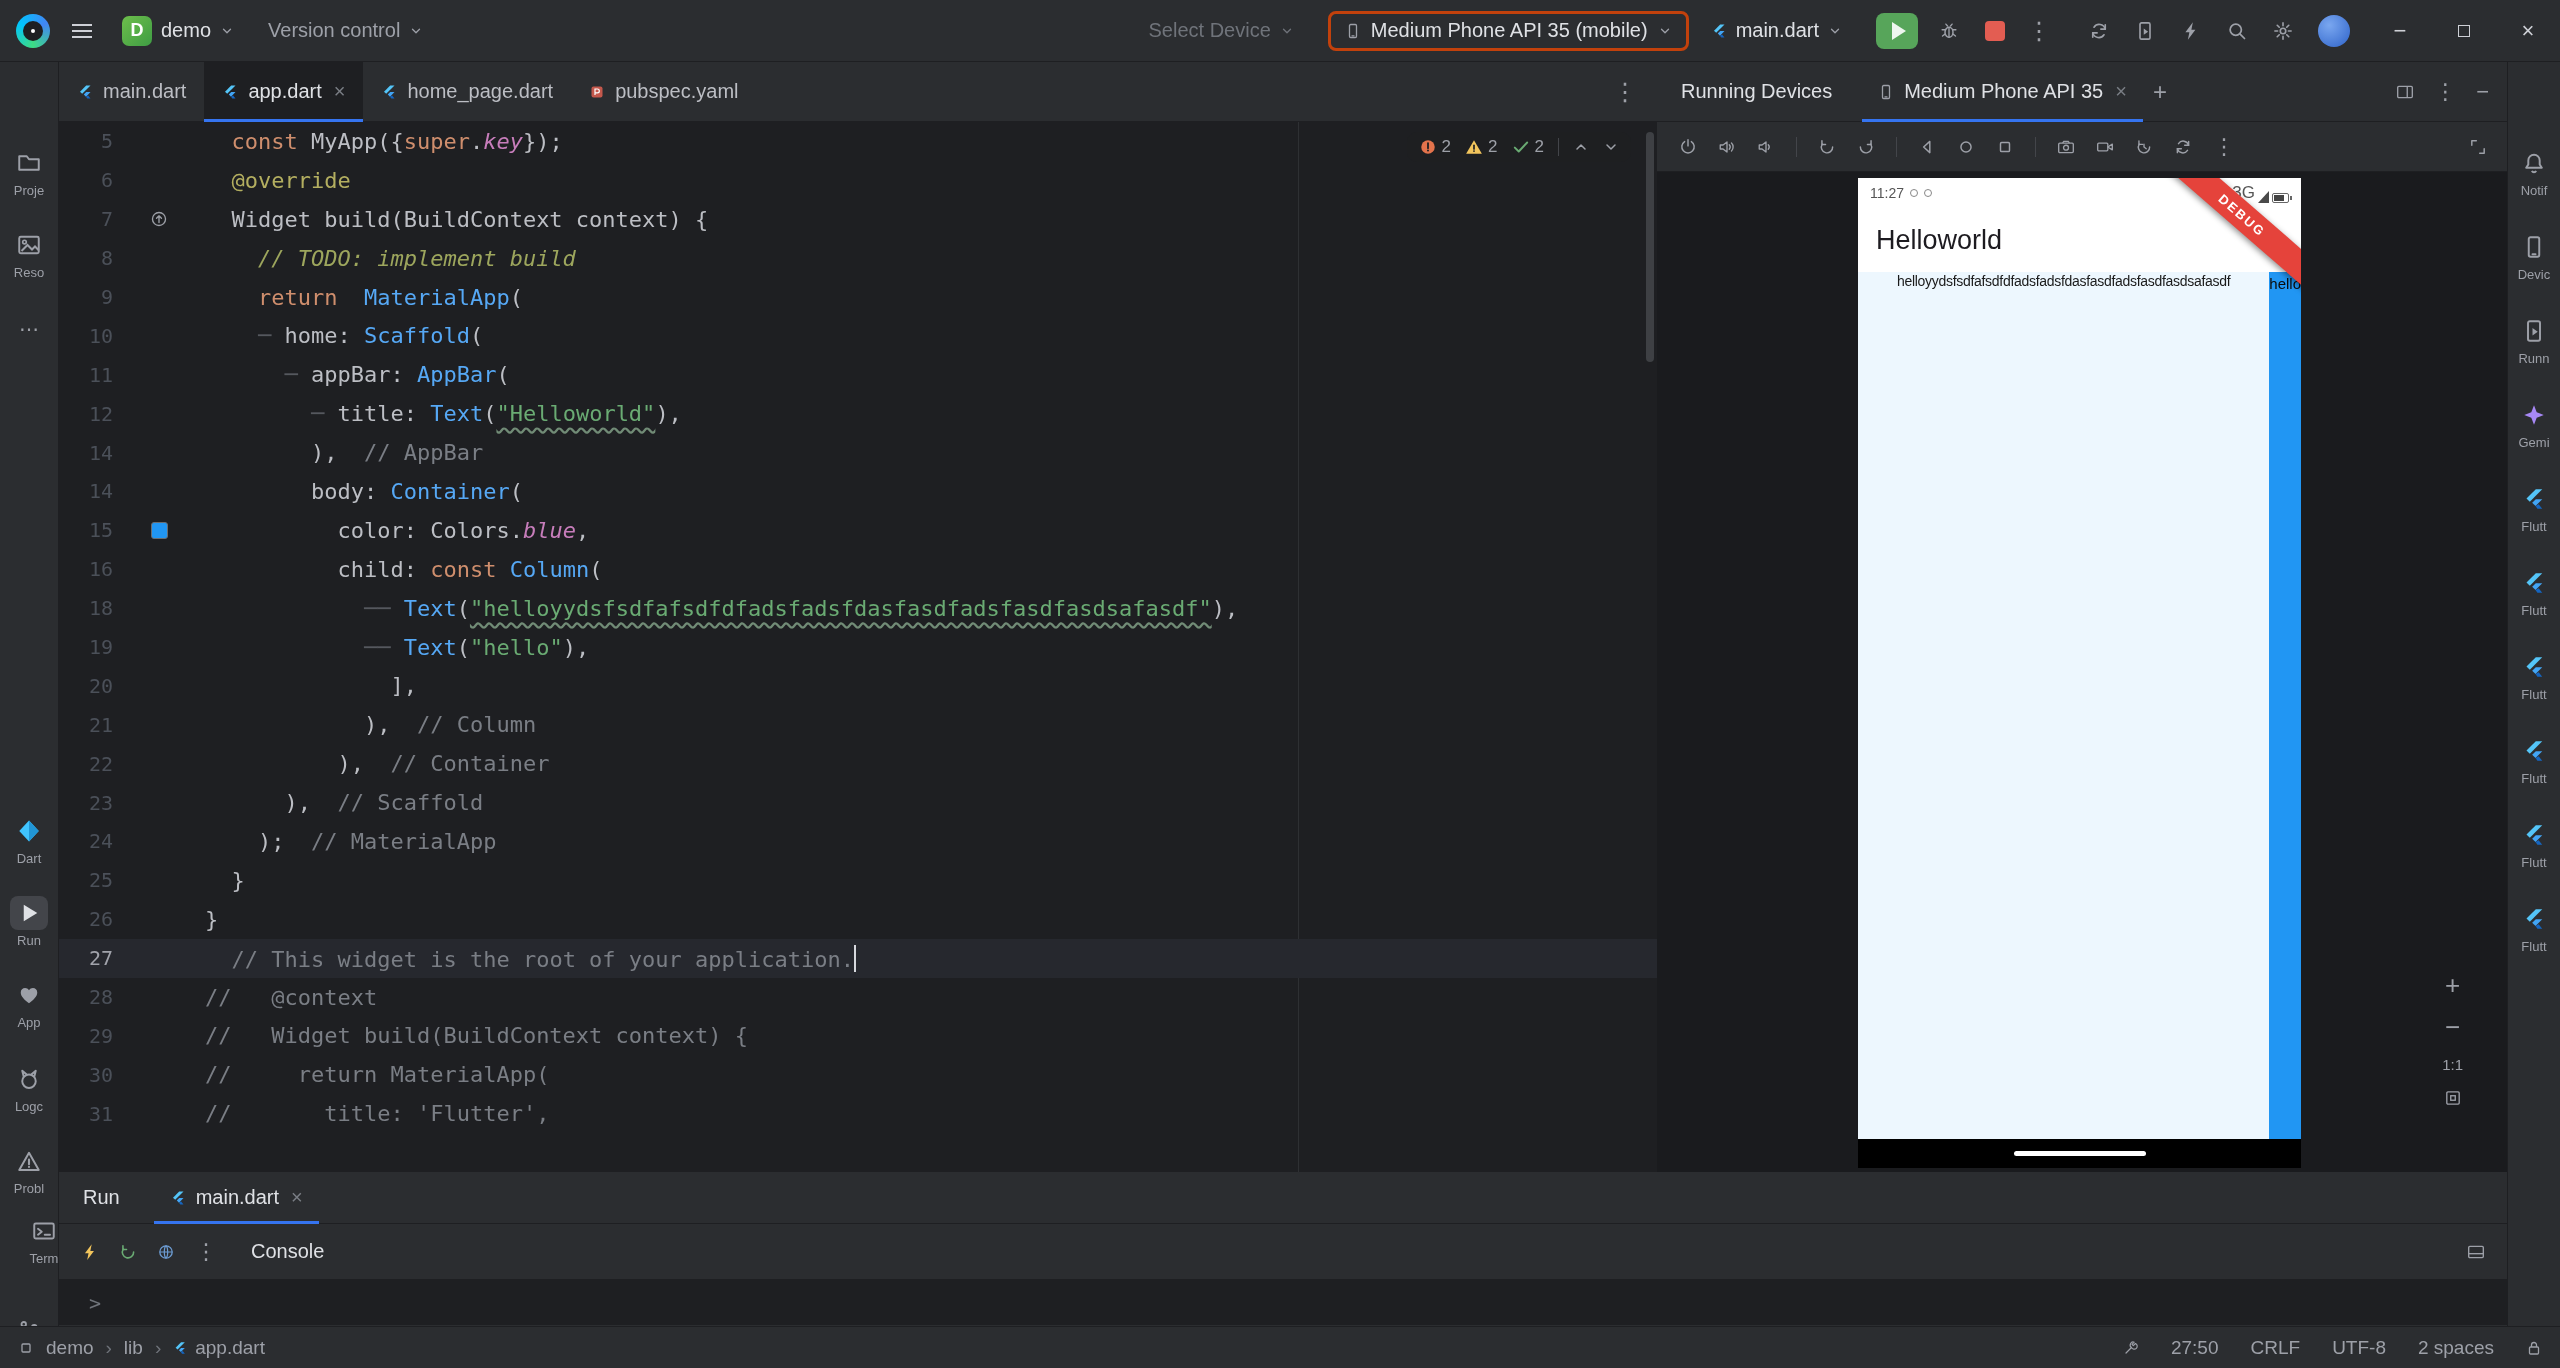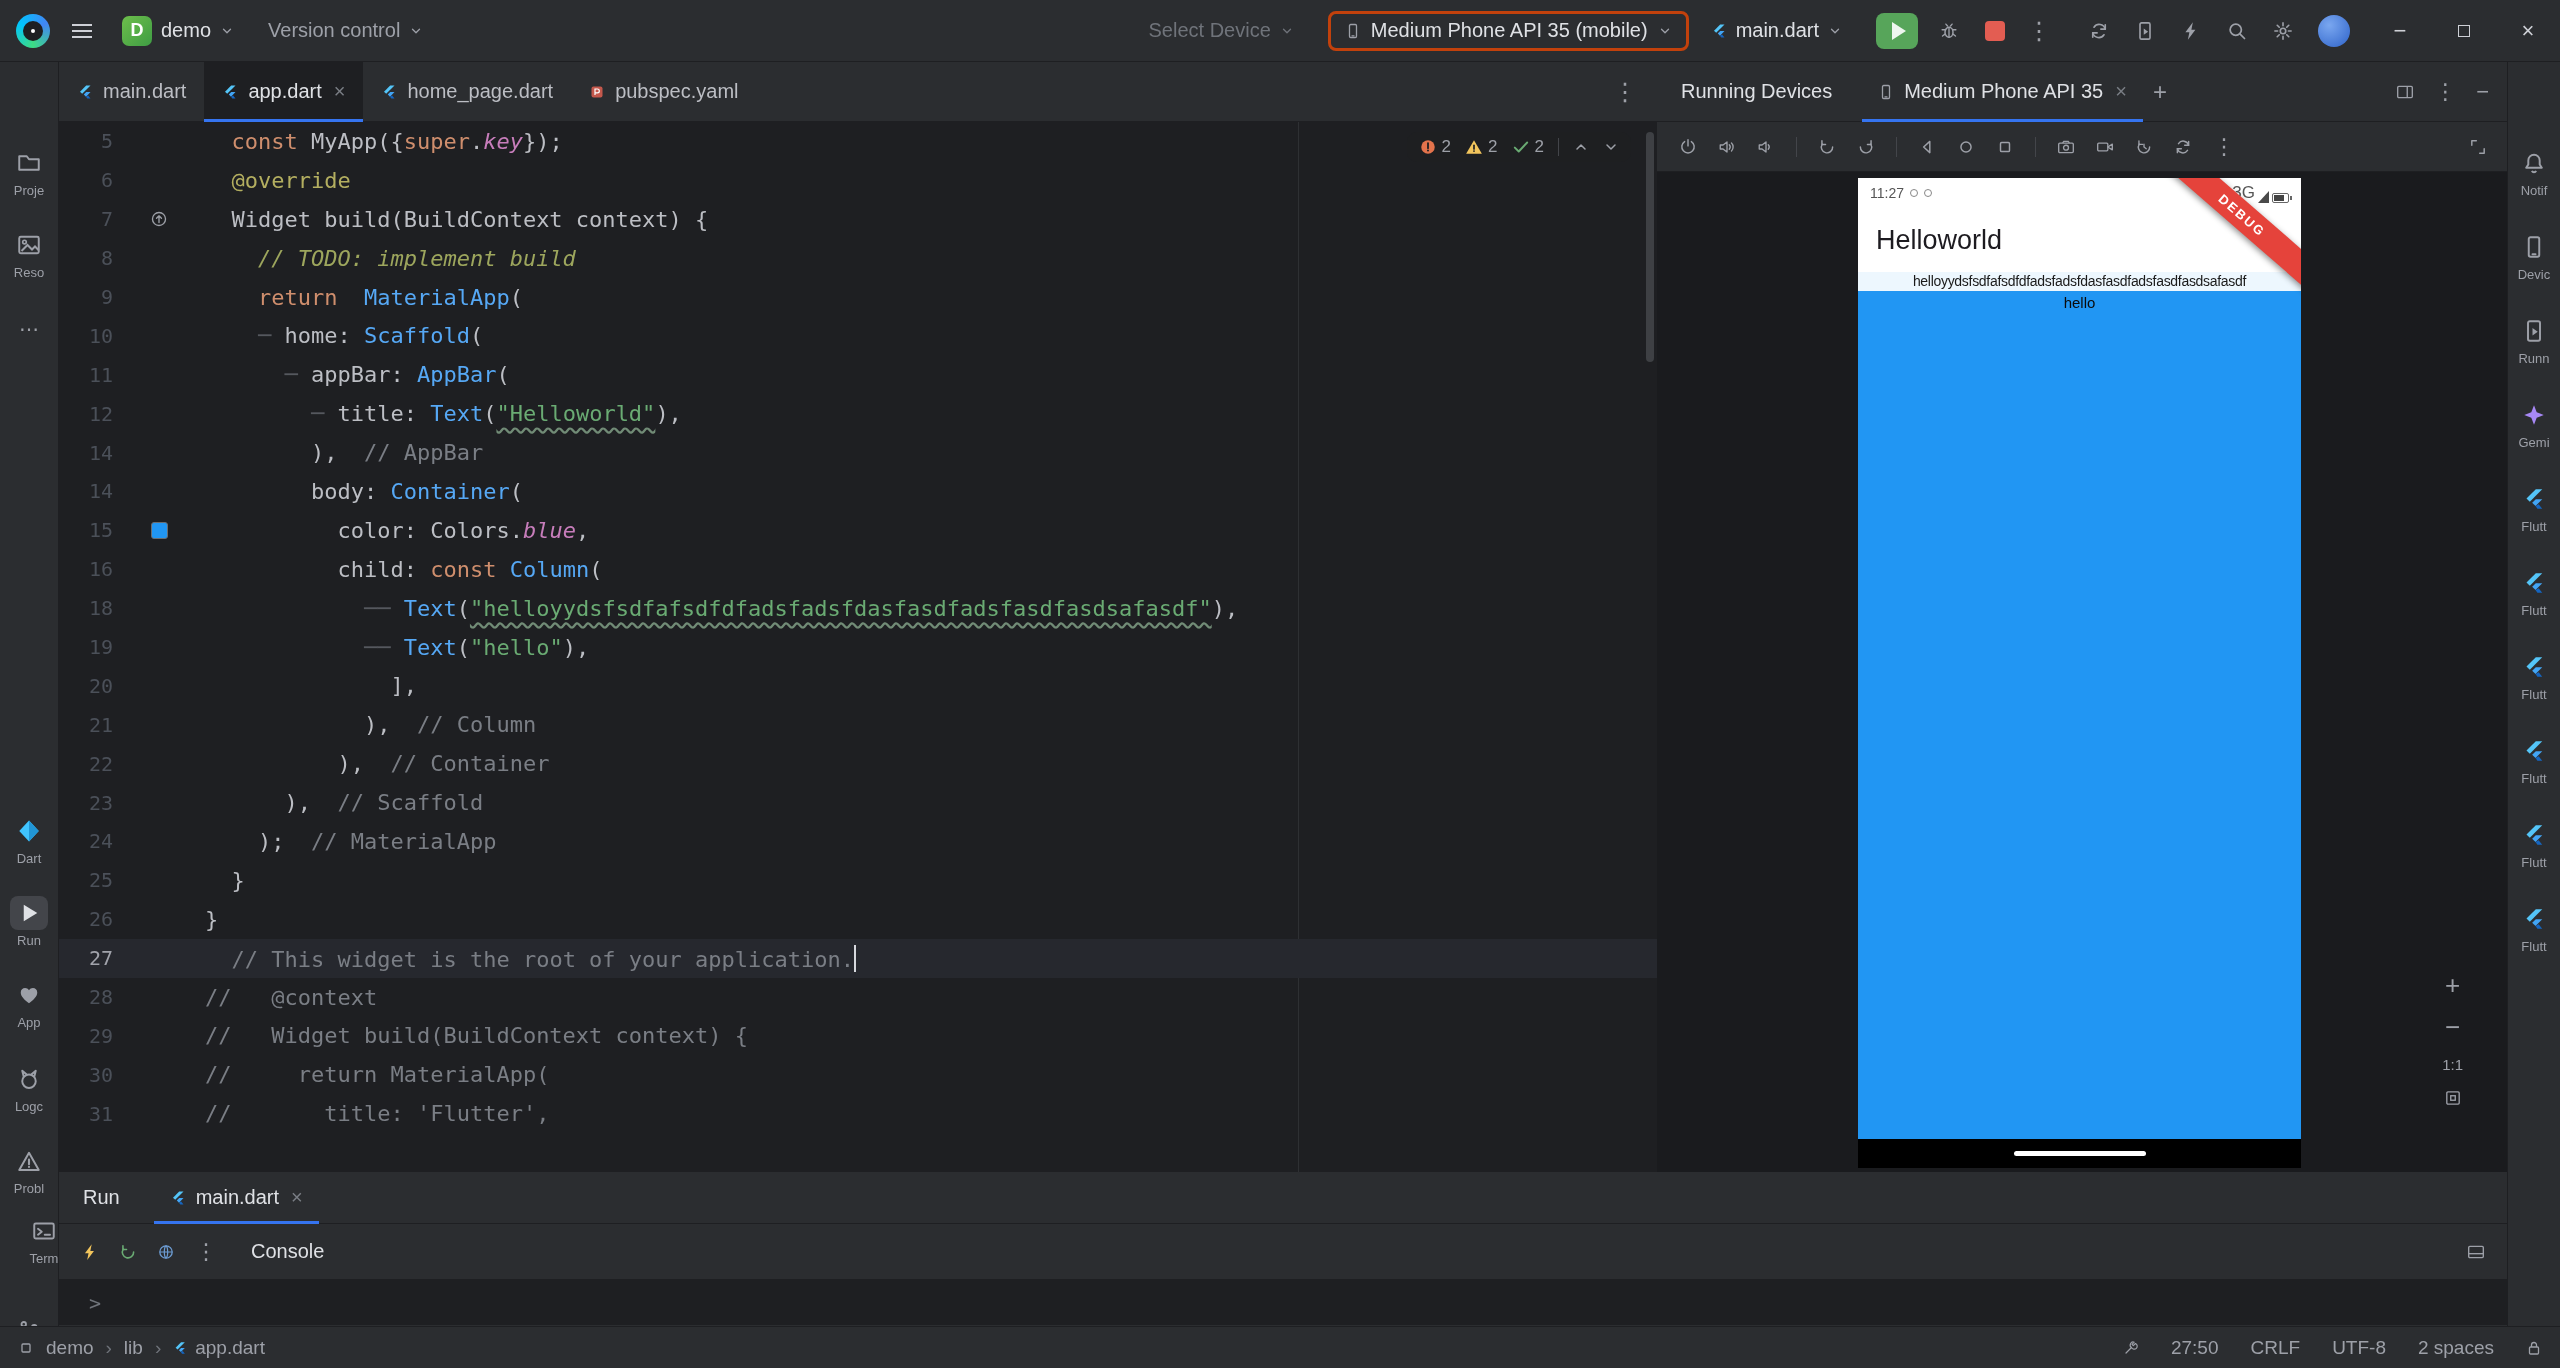--- a/index.html
+++ b/index.html
@@ -86,21 +86,21 @@
 #device-area{position:relative;width:100%;height:999px}
 .phone{position:absolute;left:201px;top:6px;width:443px;height:990px;background:#fff;display:flex;flex-direction:column;overflow:hidden}
 .p-status{height:30px;background:#fff;display:flex;align-items:center;padding:0 12px;color:#555;font-size:14px;gap:6px}
 .tinyo{width:8px;height:8px;border:1.5px solid #888;border-radius:50%}
 .p-status-right{margin-left:auto;display:flex;align-items:flex-end;gap:3px;font-size:17px;color:#555}
 .sigtri{width:0;height:0;border-left:11px solid transparent;border-bottom:12px solid #4a4a4a}
 .battery{width:17px;height:10px;border:1.5px solid #666;border-radius:2px;position:relative}
 .battery::after{content:"";position:absolute;inset:1px 4px 1px 1px;background:#444}
 .battery::before{content:"";position:absolute;right:-3.5px;top:2px;width:2px;height:4px;background:#666}
 .p-appbar{height:64px;background:#fff;display:flex;align-items:center;padding-left:18px;color:#1d1b20;font-size:27px}
-.p-body{flex:1;display:flex;flex-direction:column}
+.p-body{flex:1;display:flex;}
 .p-longtext{width:100%;background:rgba(255,255,255,.92);color:#1a1a1a;font-size:14px;line-height:19px;letter-spacing:-.3px;text-align:center;white-space:nowrap;overflow:hidden}
 .p-hello{text-align:center;color:#0b0b0b;font-size:15px;margin-top:3px}
 .p-nav{height:29px;background:#000;display:flex;align-items:center;justify-content:center}
 .p-pill{width:132px;height:5px;border-radius:3px;background:#fff}
 .debug-banner{position:absolute;top:24px;right:-58px;width:234px;height:27px;background:#e5433b;transform:rotate(41deg);display:flex;align-items:center;justify-content:center;color:#fff;font-size:13px;font-weight:bold;letter-spacing:2px;box-shadow:0 2px 6px rgba(0,0,0,.45)}
 .zoomctl{position:absolute;right:44px;top:800px;display:flex;flex-direction:column;align-items:center;gap:16px;color:#9da0a8}
 .zbig{font-size:26px;line-height:1}
 .zratio{font-size:15px}
 
 

